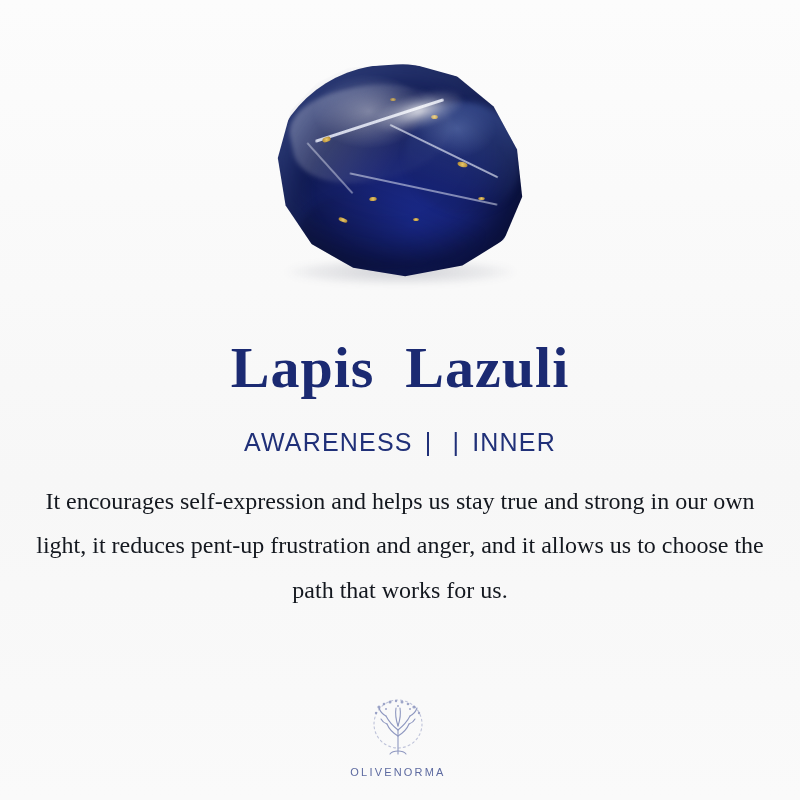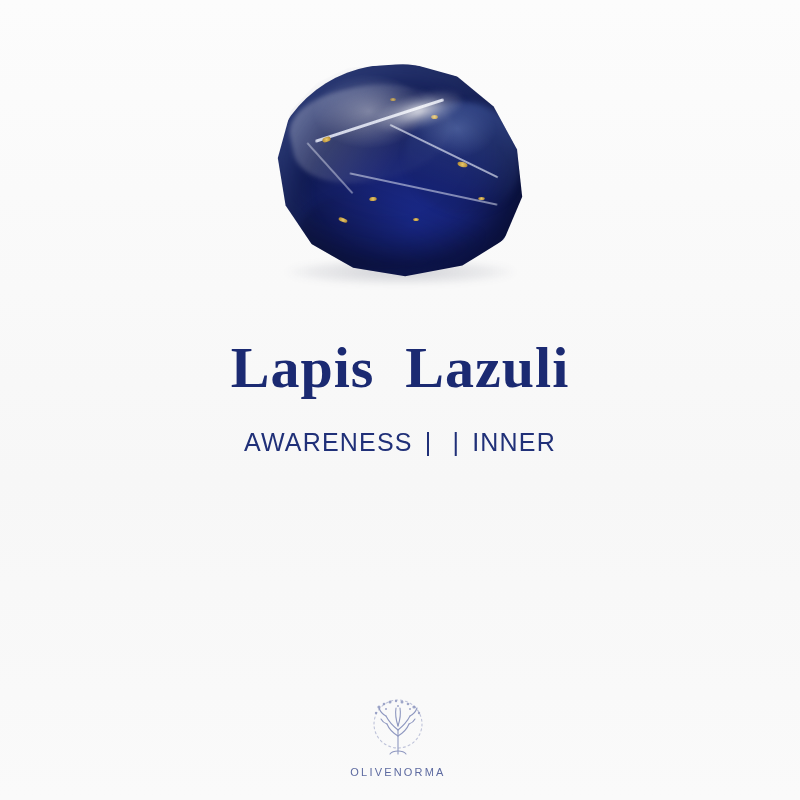--- a/index.html
+++ b/index.html
@@ -222,20 +222,21 @@
 
   <h1 class="title">Lapis  Lazuli</h1>
 
   <div class="subtitle">
     <span class="seg">AWARENESS</span>
     <span class="sep">|</span>
     <span class="sep">|</span>
     <span class="seg">INNER</span>
   </div>
 
+  <p class="description">It encourages self-expression and helps us stay true and strong in our own light, it reduces pent-up frustration and anger, and it allows us to choose the path that works for us.</p>
 
   <div class="logo-area">
     <svg class="logo-mark" viewBox="0 0 72 68">
       <g fill="none" stroke="#6b77ad" stroke-width="1.1" stroke-linecap="round">
         <circle cx="36" cy="28" r="24" stroke-dasharray="2 3" opacity="0.55"></circle>
         <path d="M36 58 L36 34"></path>
         <path d="M36 34 C31 30 27 26 24 20"></path>
         <path d="M36 34 C41 30 45 26 48 20"></path>
         <path d="M36 40 C31 37 27 33 25 28"></path>
         <path d="M36 40 C41 37 45 33 47 28"></path>

